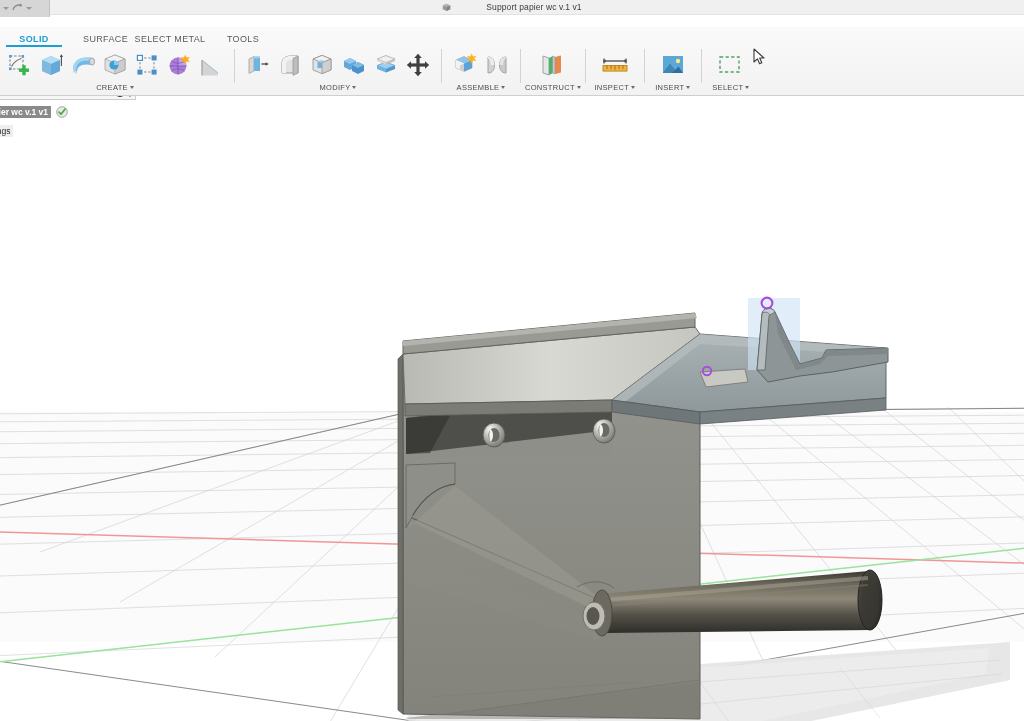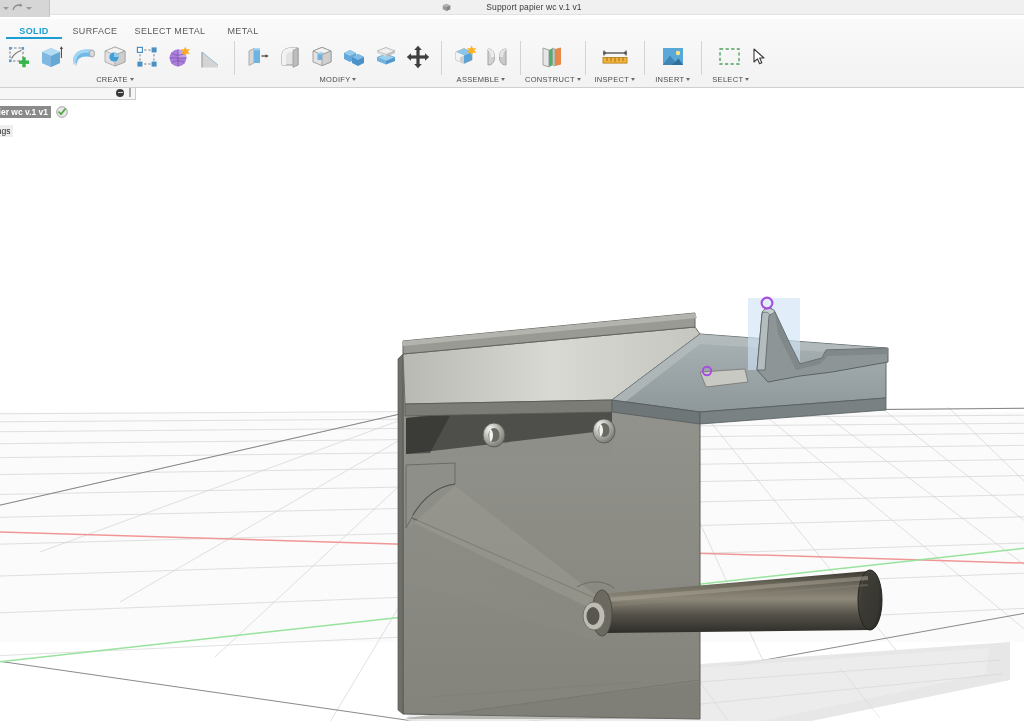--- a/index.html
+++ b/index.html
@@ -32,21 +32,21 @@
     z-index:45;
   }
   .qb-caret{
     width:0;height:0;border-left:3px solid transparent;border-right:3px solid transparent;
     border-top:3.5px solid #9a9a9a;
   }
   .qb-redo{color:#8c8c8c;font-size:11px;line-height:11px;}
 
   
   #ribbon{
-    position:absolute;left:0;top:19px;width:1024px;height:68px;
+    position:absolute;left:0;top:27px;width:1024px;height:68px;
     background:linear-gradient(#fafafa,#f2f2f2);
     border-bottom:1px solid #cfcfcf;z-index:30;
   }
   #tabrow{
     position:absolute;left:0;top:0;height:20px;width:100%;
     display:flex;align-items:flex-end;padding-left:4px;
   }
   .rtab{
     font-size:9px;color:#5a5a5a;letter-spacing:.35px;
     padding:0 0 3px 0;position:relative;text-align:center;
@@ -140,28 +140,28 @@
   </span>
   <span class="qb-caret"></span>
 </div>
 
 <div id="ribbon">
 
   <div id="tabrow">
     <div class="rtab active" style="width:56px;margin-left:2px;">
       <span>SOLID</span>
     </div>
-    <div class="rtab" style="width:66px;">
+    <div class="rtab" style="width:66px;text-align:right;">
       <span>SURFACE</span>
     </div>
     <div class="rtab" style="width:84px;">
       <span>SELECT METAL</span>
     </div>
     <div class="rtab" style="width:62px;">
-      <span>METAL</span>
+      <span>TOOLS</span>
     </div>
   </div>
 
   <div id="panelrow">
 
     <div class="pgroup">
       <div class="icons">
         <div class="btn">
           <svg width="24" height="24" viewBox="0 0 24 24">
             <rect x="3" y="3" width="13" height="13" fill="none" stroke="#7d7d7d" stroke-width="1.1" stroke-dasharray="2.4 1.8"></rect>

